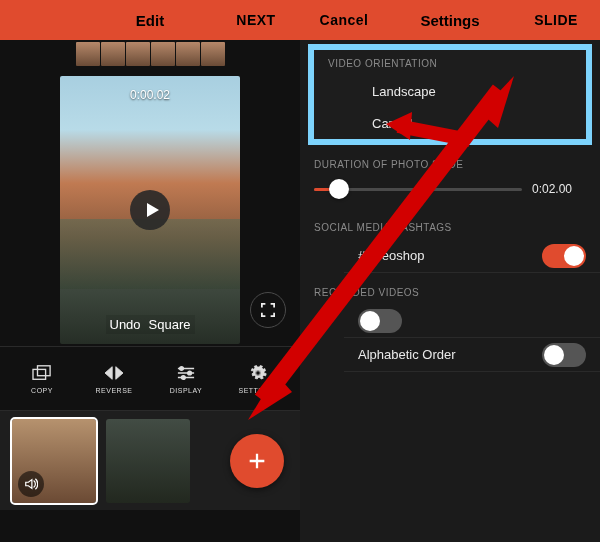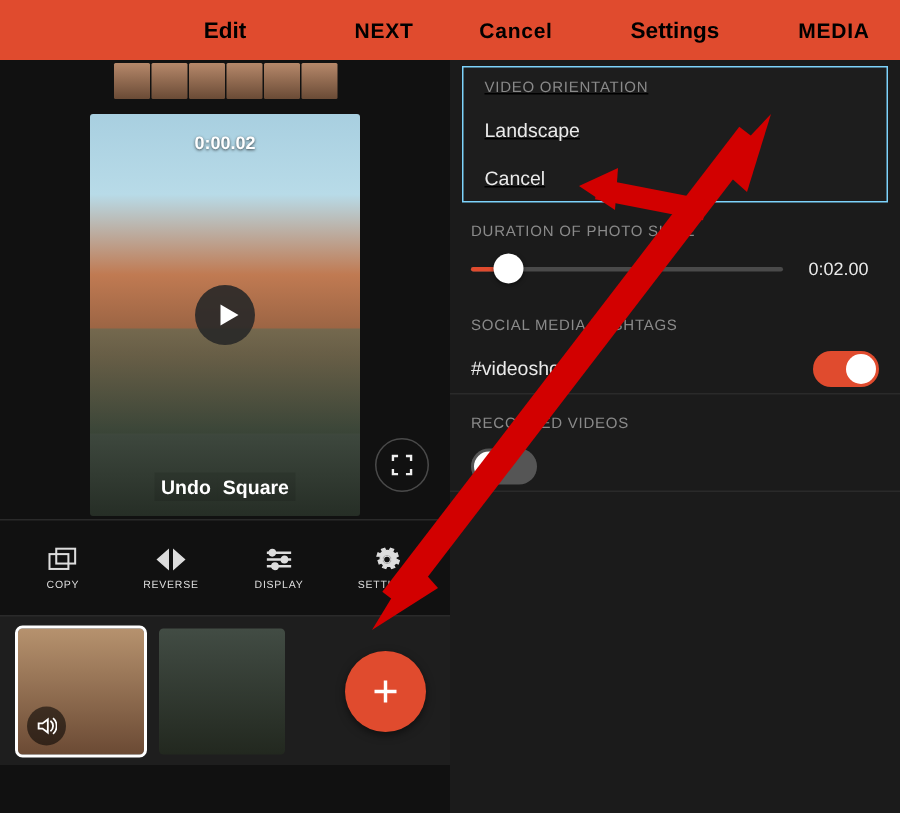--- a/index.html
+++ b/index.html
@@ -39,21 +39,20 @@
     gap: 1px;
     padding: 2px 60px;
   }
   .strip .frame { width: 24px; height: 24px; background: linear-gradient(#b6886a,#6a4b36); border-radius: 1px; }
 
   .preview-wrap {
     flex: 0 0 auto;
     display: flex;
     justify-content: center;
     padding: 4px 0 2px 0;
-    font-weight: bold;
   }
   .preview {
     width: 180px;
     height: 268px;
     position: relative;
     border-radius: 2px;
     overflow: hidden;
     background: linear-gradient(#a8cfe0 0%, #b8dbe8 20%, #c07a52 40%, #8a5a3d 60%, #3d473d 80%, #262e26 100%);
   }
   .preview::before {
@@ -176,28 +175,28 @@
   }
   .row {
     height: 34px;
     padding: 0 14px;
     display: flex;
     align-items: center;
     justify-content: space-between;
     color: #eaeaea;
     font-size: 13px;
     border-bottom: 1px solid #2a2a2a;
+    margin-left: 44px;
   }
   .row.selected-opt { color: #e04b2e; }
   .checkmark { color: #e04b2e; font-size: 15px; }
   .orientation-group {
     margin: 4px 8px 0;
-    border: 1px solid #7dd3fc;
+    border: 6px solid #7dd3fc;
     background: #1d1d1d;
-    text-decoration: underline;
   }
   .orientation-group .section-title { padding-top: 8px; }
   .orientation-group .row { border-bottom: none; height: 32px; }
 
   
   .slider-row {
     display: flex; align-items: center; gap: 10px;
     padding: 6px 14px 12px;
     color: #eaeaea;
     font-size: 12px;
@@ -217,21 +216,21 @@
   }
   .slider .knob {
     position: absolute;
     left: 12%; top: 50%;
     width: 20px; height: 20px;
     margin: -10px 0 0 -10px;
     background: #fff;
     border-radius: 50%;
     box-shadow: 0 1px 3px rgba(0,0,0,.5);
   }
-  .duration { width: 54px; text-align: center; }
+  .duration { width: 54px; text-align: left; }
 
   .toggle {
     width: 44px; height: 24px;
     border-radius: 12px;
     background: #555;
     position: relative;
     cursor: pointer;
   }
   .toggle .knob {
     position: absolute;
@@ -334,21 +333,21 @@
           <path d="M12 4v16M4 12h16"></path>
         </svg>
     </div>
   </div>
 </div>
 
 <div class="phone phone-right">
   <div class="topbar">
     <span class="action left">Cancel</span>
     <span class="title">Settings</span>
-    <span class="action right">MEDIA</span>
+    <span class="action right">SLIDE</span>
   </div>
 
   <div class="settings-scroll">
     <div class="orientation-group">
       <div class="section-title">VIDEO ORIENTATION</div>
       <div class="row">
         <span>Landscape</span>
       </div>
       <div class="row">
         <span>Cancel</span>
@@ -372,20 +371,26 @@
         </div>
     </div>
 
     <div class="section-title">RECORDED VIDEOS</div>
     <div class="row">
       <div class="toggle">
           <div class="knob"></div>
         </div>
     </div>
 
+    <div class="row">
+      <span>Alphabetic Order</span>
+      <div class="toggle">
+          <div class="knob"></div>
+        </div>
+    </div>
 
   </div>
 </div>
 
 <svg class="arrow-overlay" viewBox="0 0 600 542">
   <defs>
     <marker id="ah" markerWidth="8" markerHeight="8" refX="6" refY="4" orient="auto">
       <path d="M0 0L8 4 0 8z" fill="#d20000"></path>
     </marker>
   </defs>

